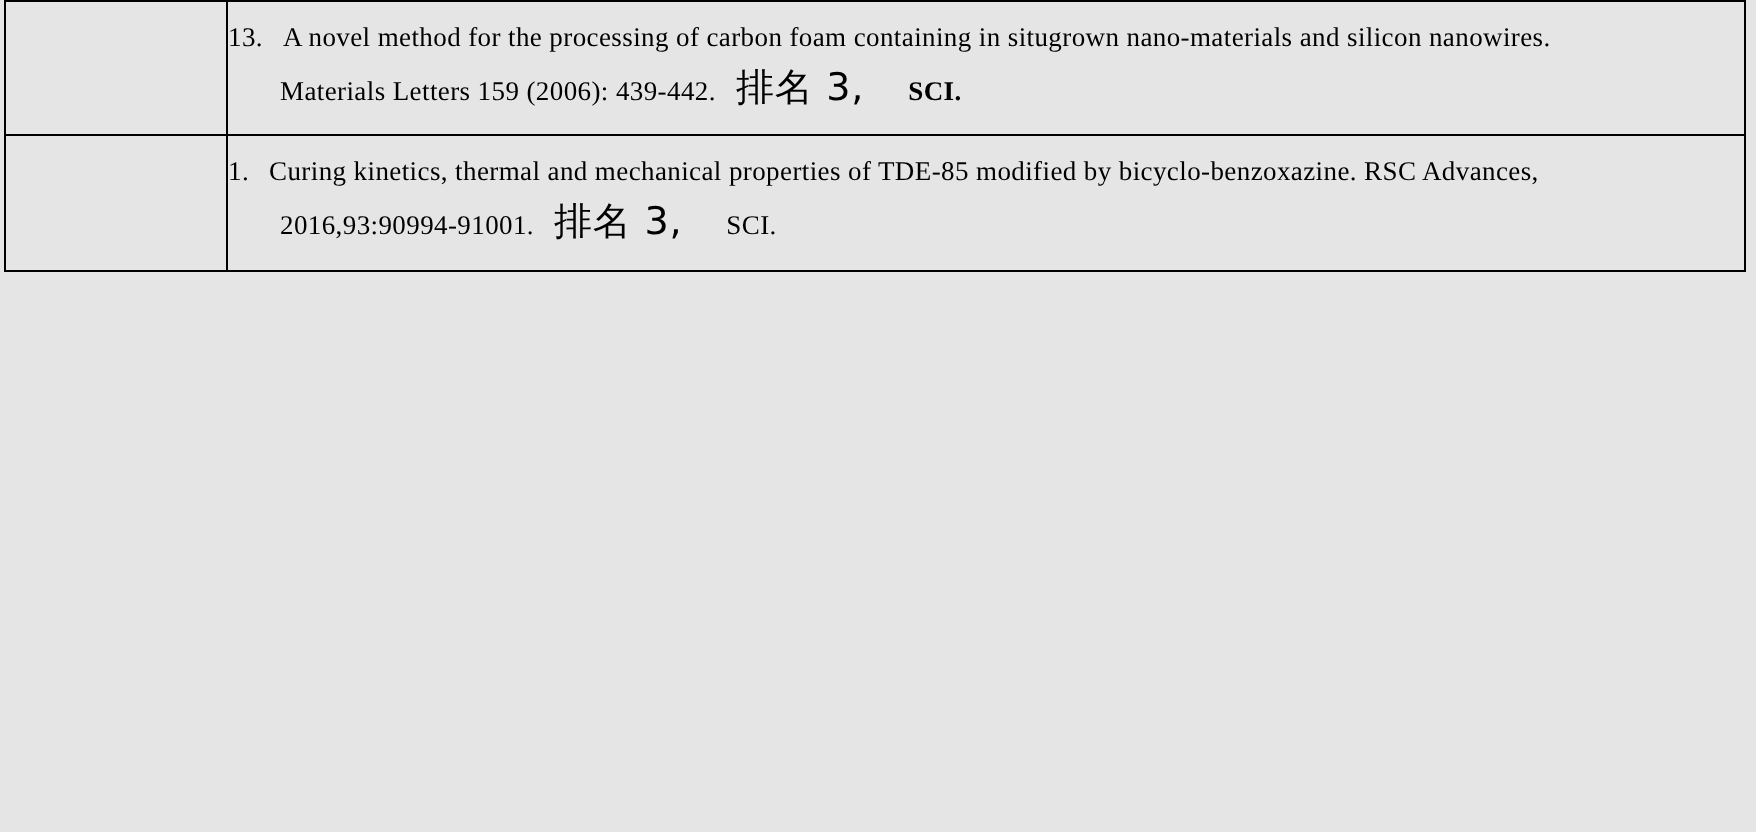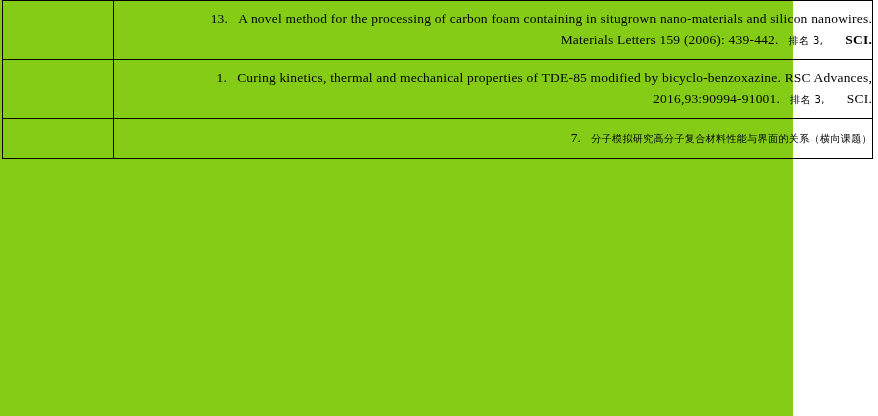--- a/index.html
+++ b/index.html
@@ -9,24 +9,23 @@
   }
   body {
     width: 878px;
     height: 416px;
     font-family: "Liberation Serif", serif;
     color: #000000;
     overflow: hidden;
   }
   .page {
     position: relative;
-    width: 793px;
+    width: 878px;
     height: 416px;
-    background: #84cc16;
-    text-align: right;
+    background: #e5e5e5;
   }
   table.doc-table {
     border-collapse: collapse;
     table-layout: fixed;
     width: 870px;
     margin-left: 2px;
     margin-top: 0px;
   }
   table.doc-table td {
     border: 1px solid #000000;
@@ -44,21 +43,21 @@
     font-size: 13.5px;
     line-height: 1.55;
     white-space: nowrap;
     letter-spacing: 0.2px;
   }
   .line-indent {
     padding-left: 26px;
   }
   .cjk {
     font-family: "DejaVu Sans", "Liberation Sans", sans-serif;
-    font-size: 10px;
+    font-size: 19px;
     letter-spacing: 0.4px;
   }
   .bold {
     font-weight: bold;
   }
   .num {
     display: inline-block;
   }
   .two-line td.right-col {
     padding-top: 8px;
@@ -100,24 +99,16 @@
             <span>2016,93:90994-91001.</span><span class="gap-sm"></span><span class="cjk">排名 3,</span><span class="gap-md"></span><span>SCI.</span>
           </div>
         </td>
       </tr>
 
 
 
 
 
 
-      <tr class="single">
-        <td class="left-col"></td>
-        <td class="right-col">
-          <div class="row-line">
-            <span class="num">7.</span><span class="gap-sm"></span><span class="cjk">分子模拟研究高分子复合材料性能与界面的关系（横向课题）</span>
-          </div>
-        </td>
-      </tr>
 
     </tbody>
   </table>
 </div>
 
 </body></html>

